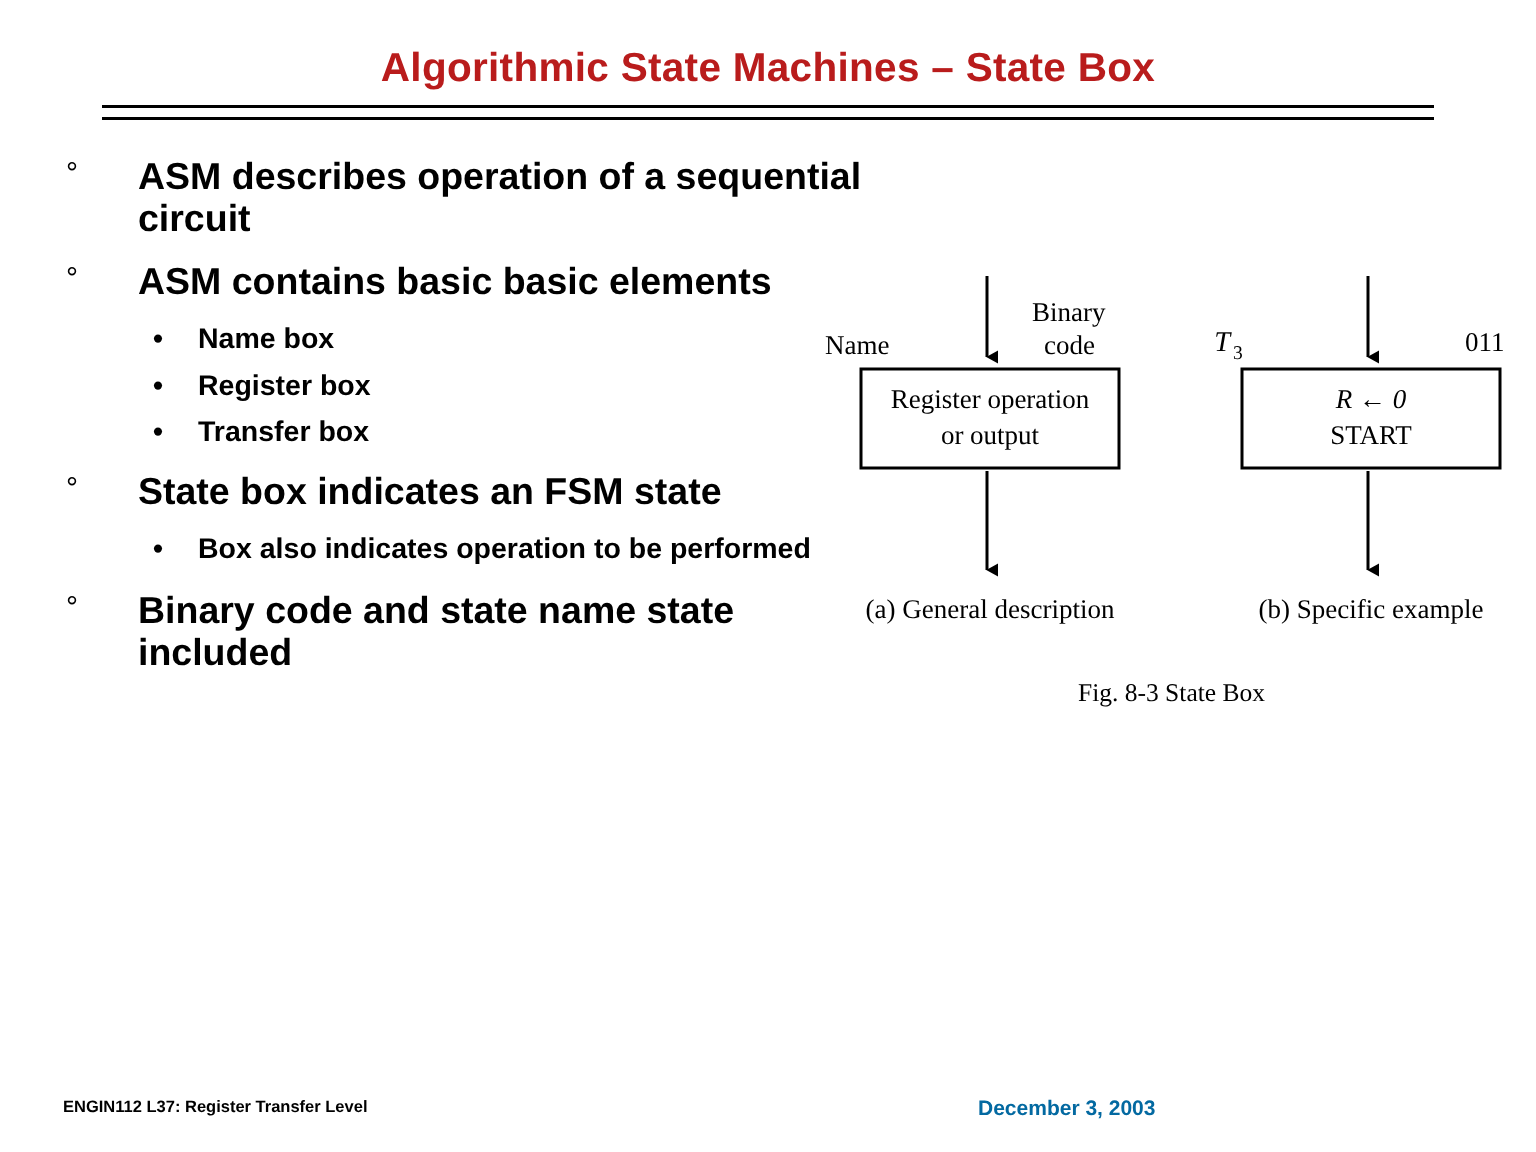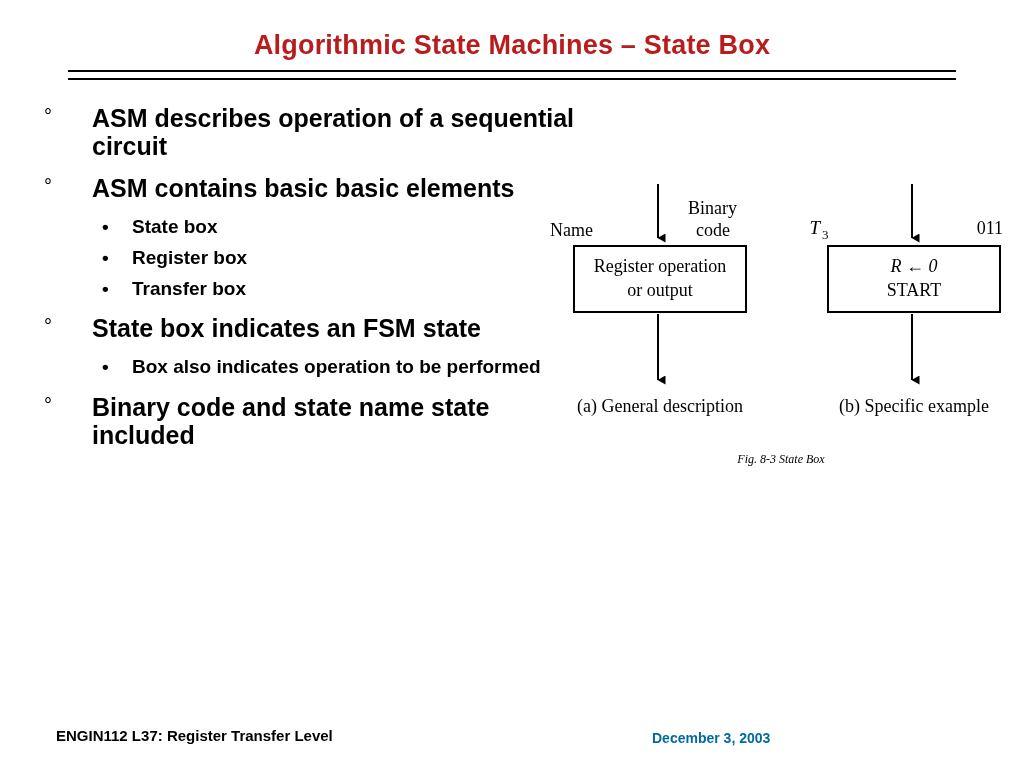--- a/index.html
+++ b/index.html
@@ -96,34 +96,32 @@
   }
   .fig-svg { display: block; }
 
   .fig-caption {
     position: absolute;
     left: 548px;
     top: 452px;
     width: 466px;
     text-align: center;
     font-family: "Liberation Serif", serif;
-    font-size: 12px;
-    color: #000;
-    font-style: italic;
+    font-size: 17px;
+    color: #000;
   }
 
   
   .footer-left {
     position: absolute;
     left: 42px;
     bottom: 24px;
-    font-size: 15px;
-    font-weight: bold;
-    color: #000;
-    margin-left: 14px;
+    font-size: 11px;
+    font-weight: bold;
+    color: #000;
   }
   .footer-right {
     position: absolute;
     left: 652px;
     bottom: 22px;
     font-size: 14px;
     font-weight: bold;
     color: #0369a1;
   }
 </style>
@@ -142,21 +140,21 @@
       <span>ASM describes operation of a sequential circuit</span>
     </div>
 
     <div class="bullet-l1">
       <span class="marker">°</span>
       <span>ASM contains basic basic elements</span>
     </div>
 
     <div class="bullet-l2">
       <span class="marker">•</span>
-      <span>State box</span>
+      <span>Name box</span>
     </div>
 
     <div class="bullet-l2">
       <span class="marker">•</span>
       <span>Register box</span>
     </div>
 
     <div class="bullet-l2">
       <span class="marker">•</span>
       <span>Transfer box</span>

